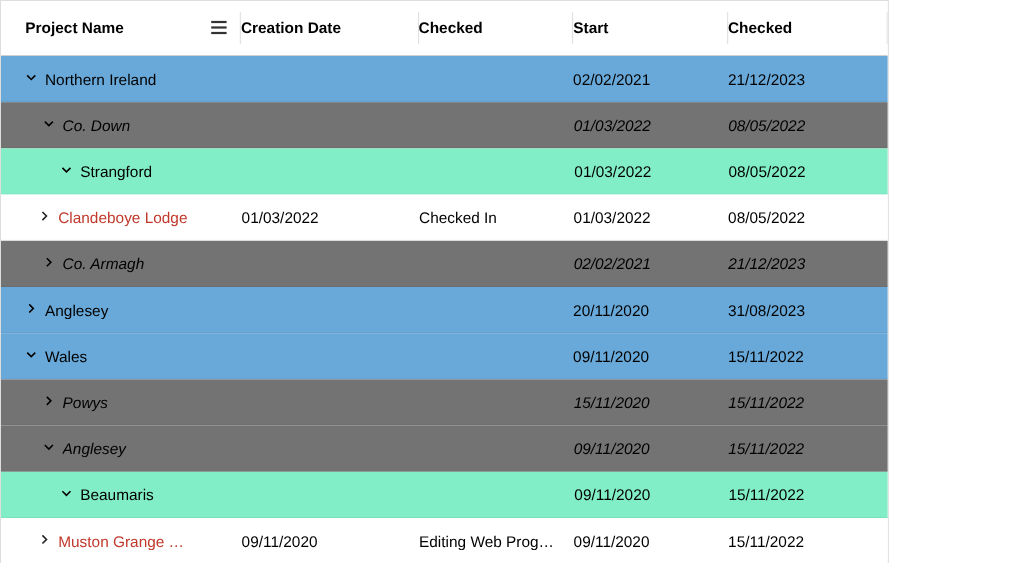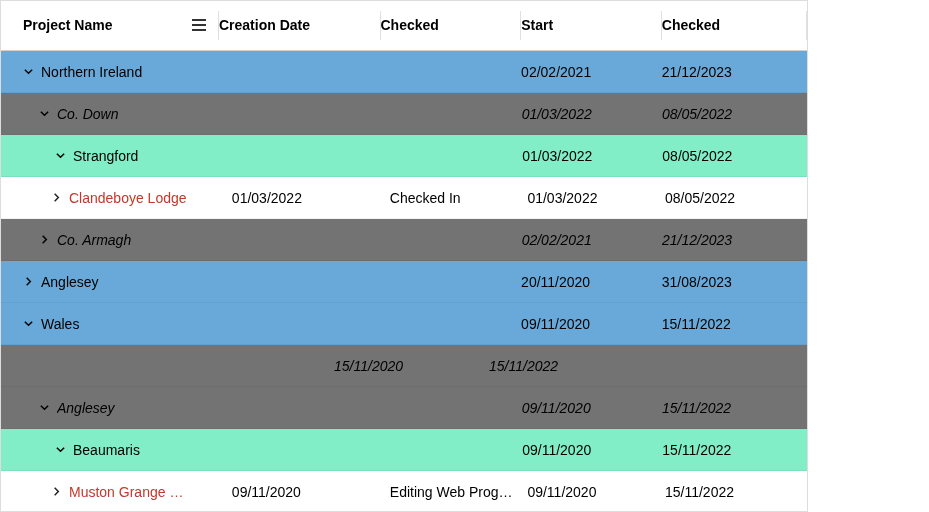--- a/index.html
+++ b/index.html
@@ -36,21 +36,21 @@
   .body {
     flex: 1;
     overflow-y: scroll;
   }
   .row {
     display: flex;
     height: 42px;
     align-items: center;
     border-bottom: 1px solid rgba(0,0,0,0.05);
   }
-  .col-name   { width: 238px; padding-left: 20px; display:flex; align-items:center; gap:6px; position:relative;}
+  .col-name   { width: 238px; padding-left: 20px; display:flex; align-items:flex-start; gap:6px; position:relative;}
   .col-date   { width: 178px; }
   .col-status { width: 155px; white-space:nowrap; overflow:hidden; text-overflow:ellipsis; }
   .col-start  { width: 155px; }
   .col-finish { width: 160px; }
 
   .header-row .col-name { padding-left: 22px; border-right:1px solid #e0e0e0; height:60%; display:flex; align-items:center; }
   .header-row .col-date,
   .header-row .col-status,
   .header-row .col-start,
   .header-row .col-finish { border-right:1px solid #e0e0e0; height:60%; display:flex; align-items:center; }
@@ -67,21 +67,21 @@
   .hamburger span { display:block; height:2px; background:#333; }
 
   .lvl0 { background:#69a9d9; }
   .lvl1 { background:#737373;font-style:italic; }
   .lvl2 { background:#82eec7; }
   .leaf { background:#ffffff; }
 
   .indent-0 { padding-left:20px; }
   .indent-1 { padding-left:36px; }
   .indent-2 { padding-left:52px; }
-  .indent-3 { padding-left:32px;margin-left:16px; }
+  .indent-3 { padding-left:32px; }
 
   .chev { width:14px; height:14px; display:inline-flex; align-items:center; justify-content:center; flex-shrink:0;}
   .chev svg { width:11px; height:11px; stroke:#000; stroke-width:1.6; fill:none;}
   .lvl0 .chev svg, .lvl1 .chev svg, .lvl2 .chev svg { stroke:#000; }
   .leaf .chev svg { stroke:#222; }
 
   .leaf-name { color:#c0392b; white-space:nowrap; overflow:hidden; text-overflow:ellipsis; max-width:140px;}
   .row span.celltext { white-space:nowrap; overflow:hidden; text-overflow:ellipsis; }
 
   
@@ -211,20 +211,28 @@
               </svg>
             </span>
             <span class="celltext ">Wales</span>
           </div>
           <div class="col-date"><span class="celltext"></span></div>
           <div class="col-status"><span class="celltext"></span></div>
           <div class="col-start"><span class="celltext">09/11/2020</span></div>
           <div class="col-finish"><span class="celltext">15/11/2022</span></div>
         </div>
         <div class="row lvl1">
+          <div class="col-name indent-1">
+            <span class="chev">
+              <svg viewBox="0 0 12 12">
+                <polyline points="4,2 8,6 4,10"></polyline>
+              </svg>
+            </span>
+            <span class="celltext ">Powys</span>
+          </div>
           <div class="col-date"><span class="celltext"></span></div>
           <div class="col-status"><span class="celltext"></span></div>
           <div class="col-start"><span class="celltext">15/11/2020</span></div>
           <div class="col-finish"><span class="celltext">15/11/2022</span></div>
         </div>
         <div class="row lvl1">
           <div class="col-name indent-1">
             <span class="chev">
               <svg viewBox="0 0 12 12">
                 <polyline points="2,4 6,8 10,4"></polyline>

